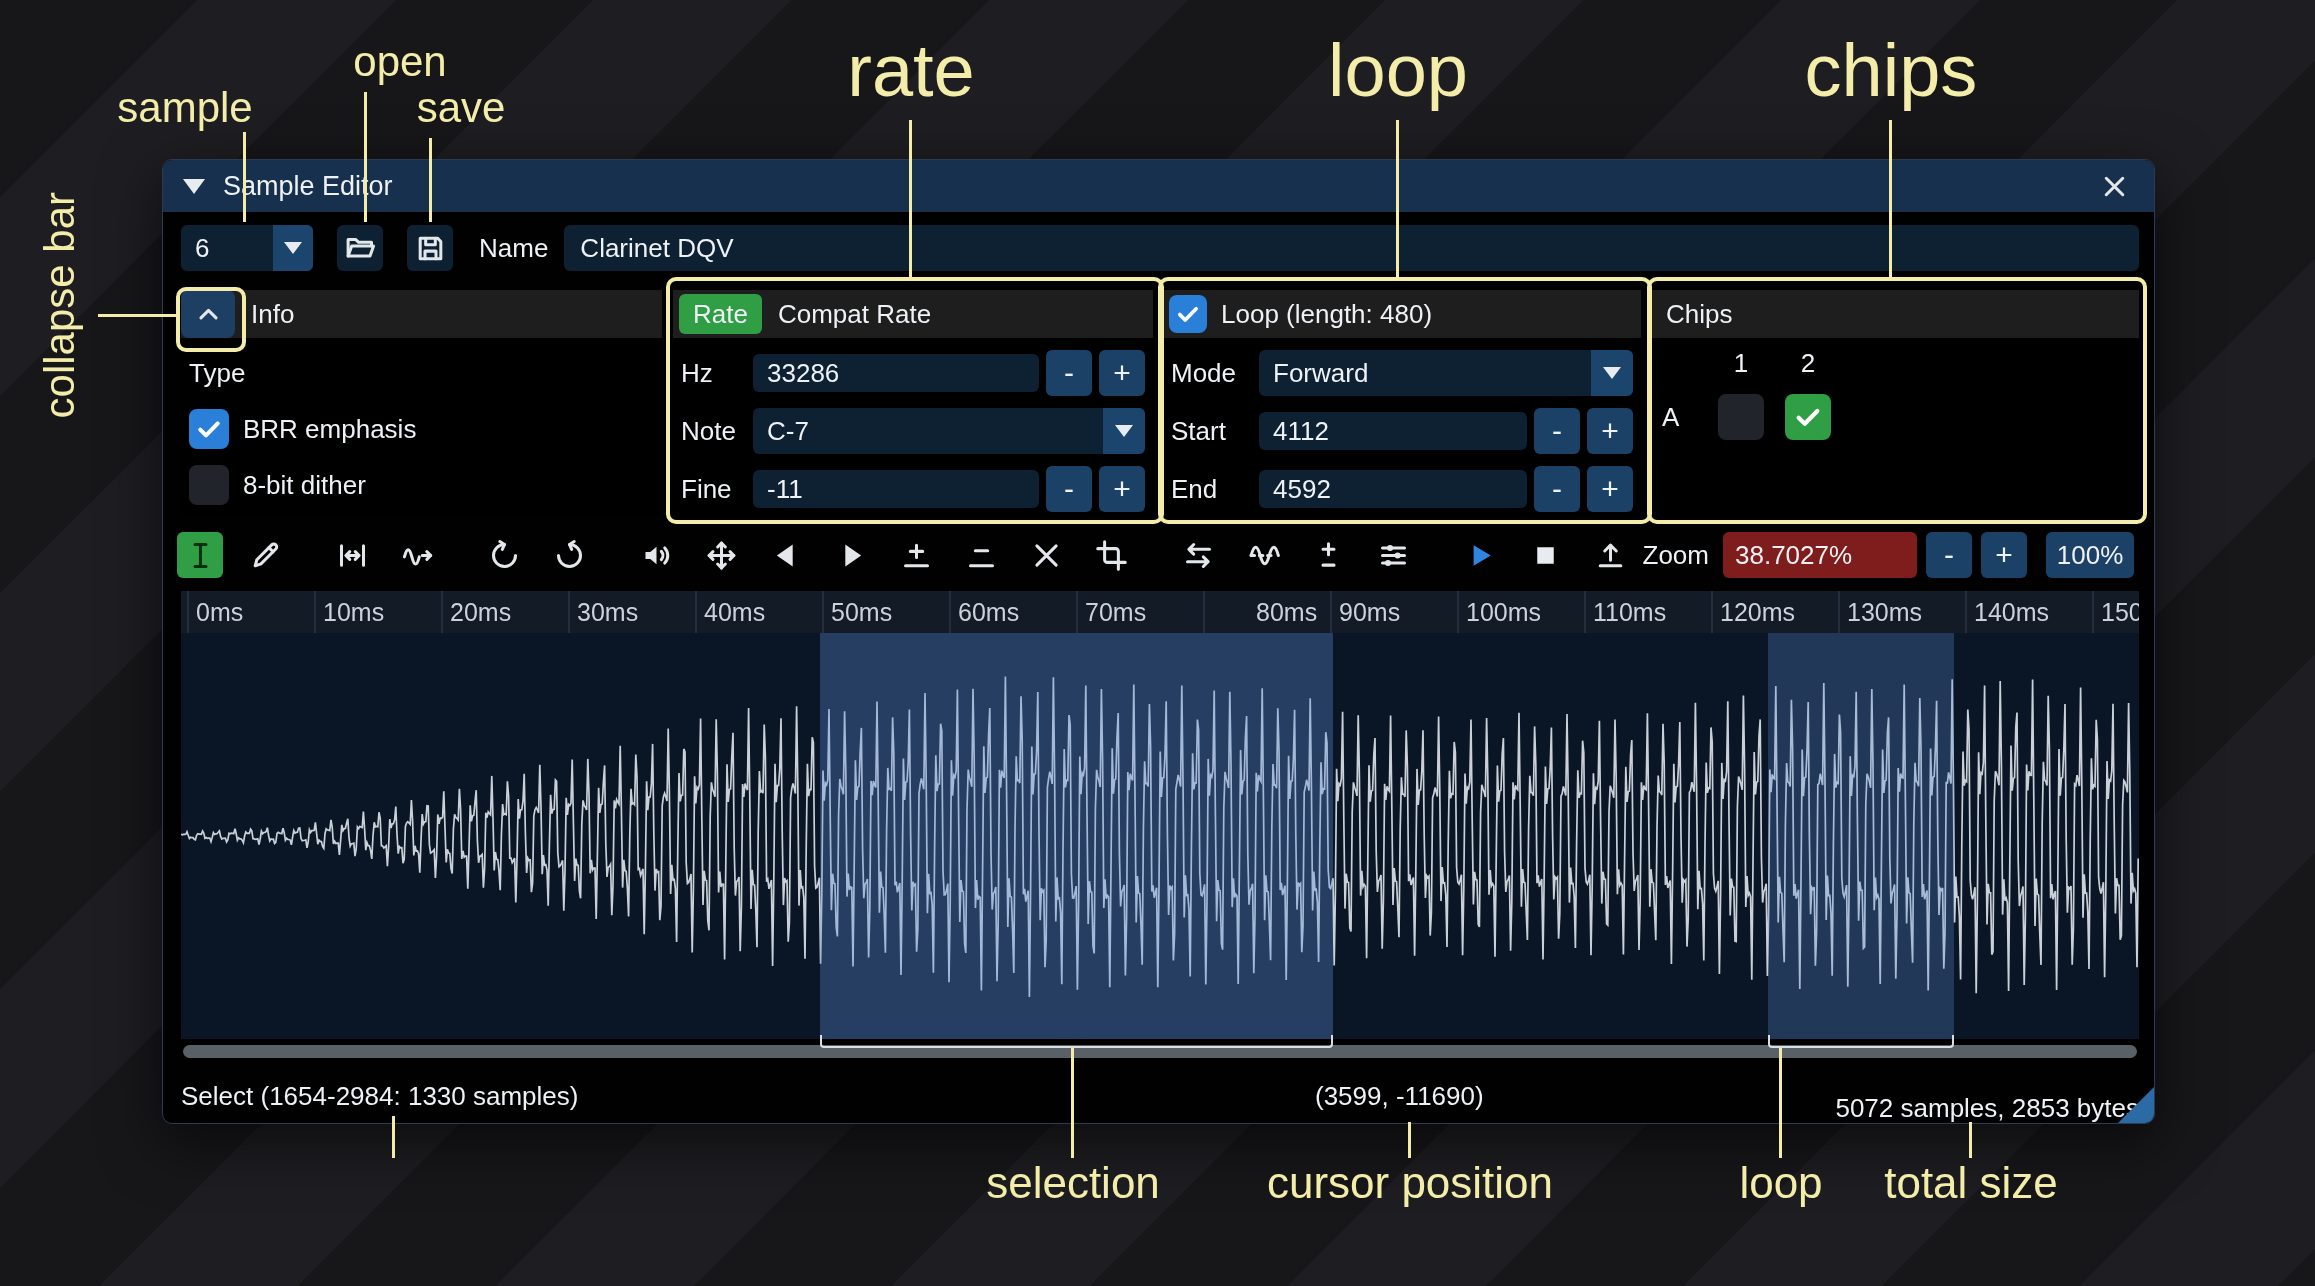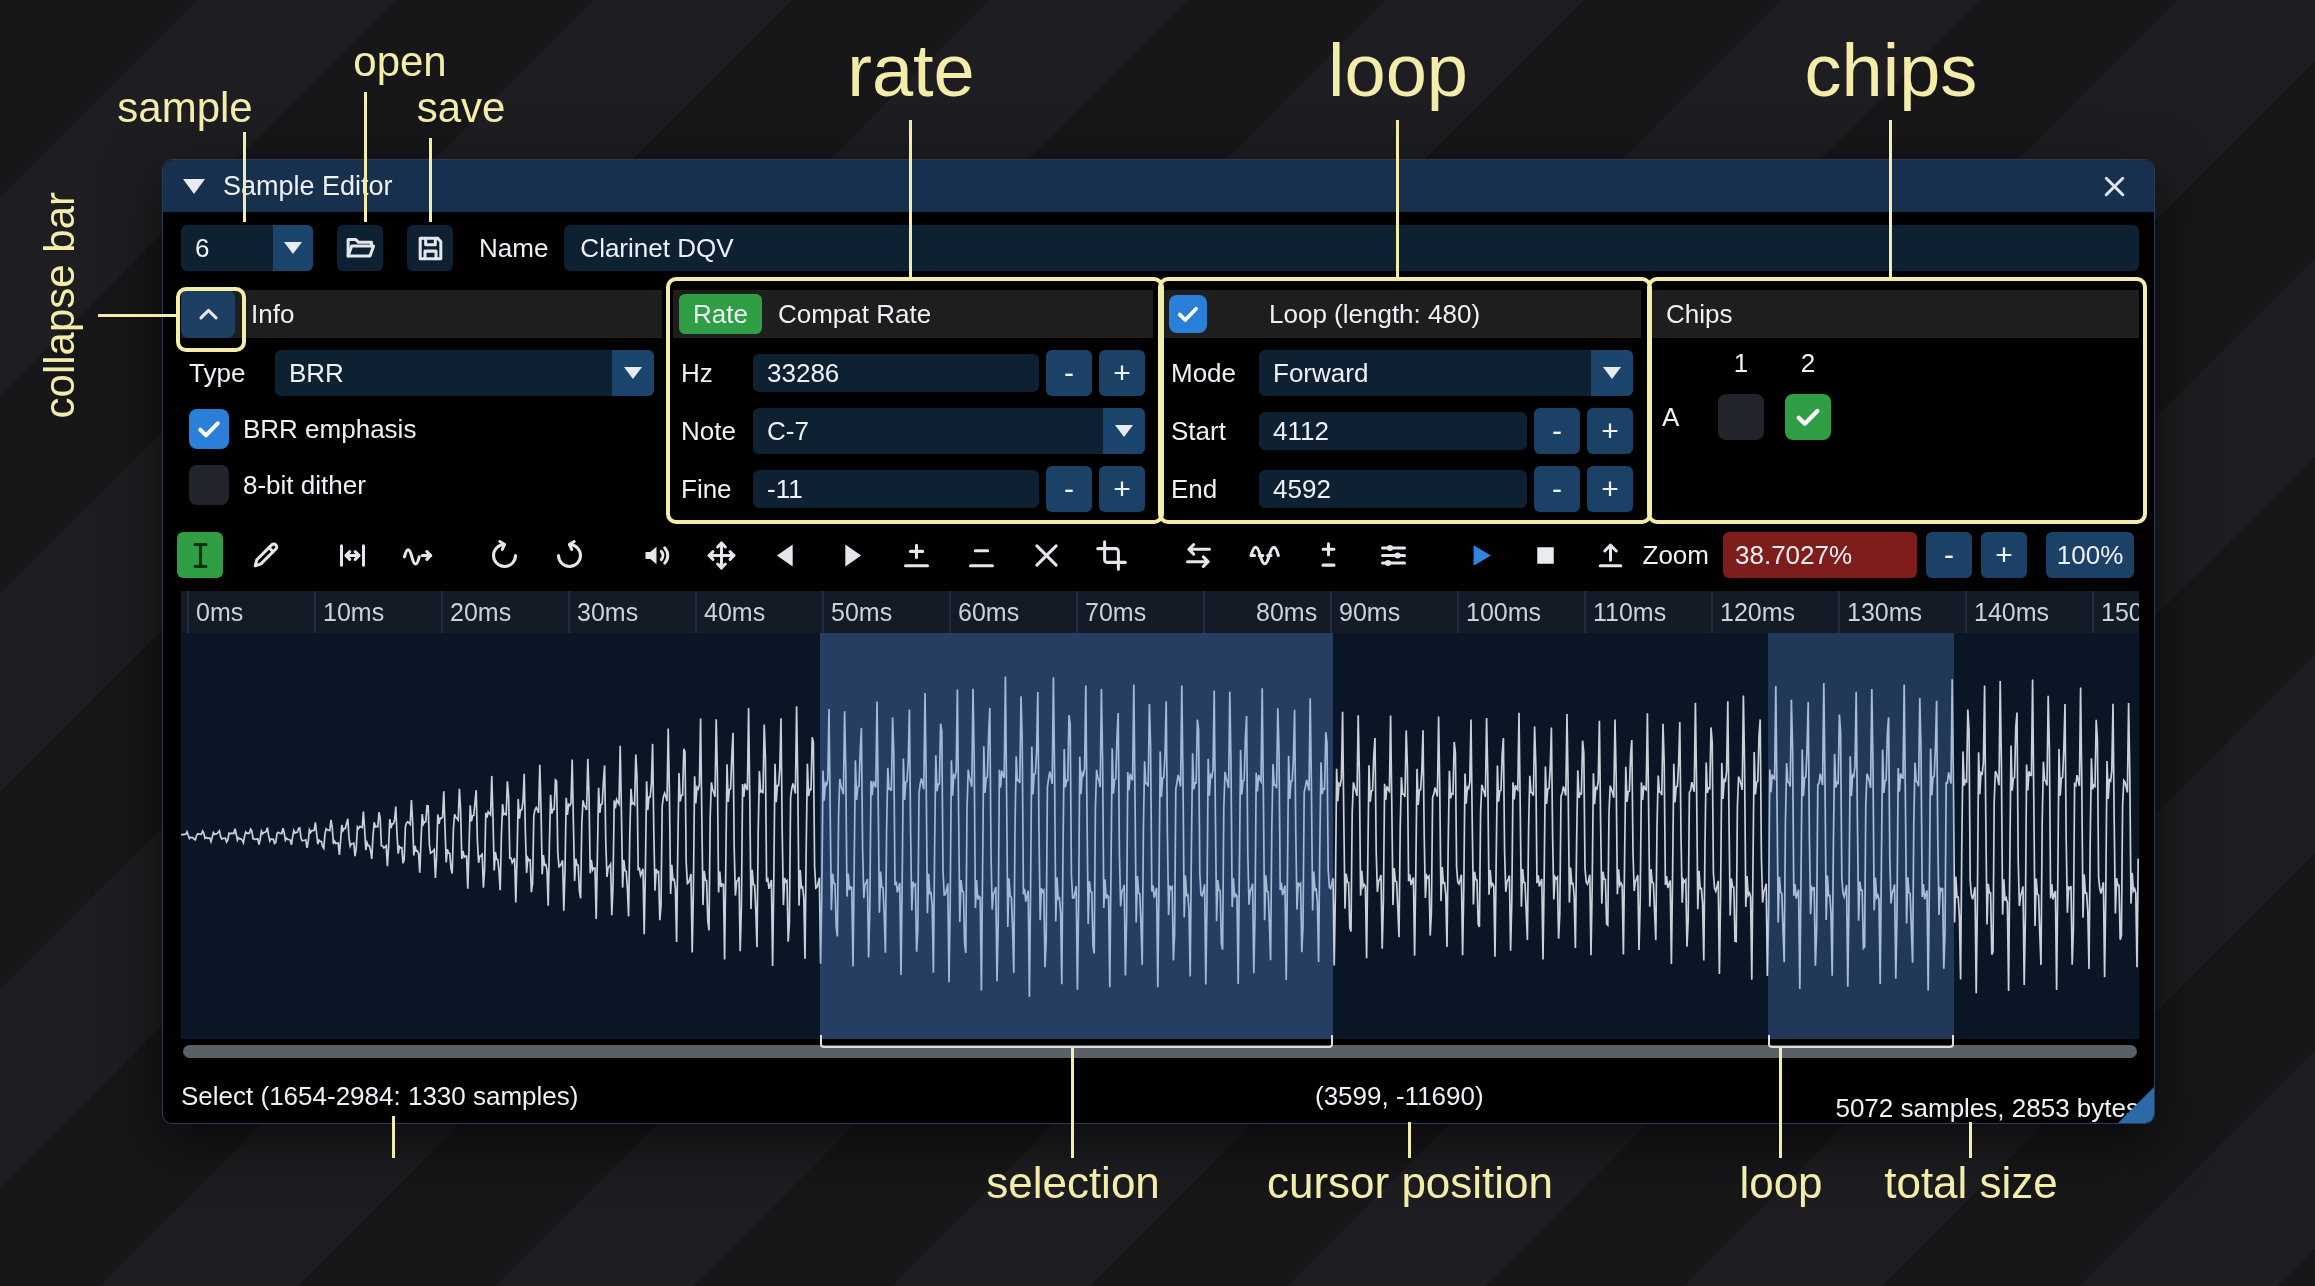--- a/index.html
+++ b/index.html
@@ -193,26 +193,20 @@
         <div class="panel-header">
           <div class="collapse-btn">
             <svg class="ic" viewBox="0 0 24 24">
                 <path d="M6.5 14.5L12 9l5.5 5.5"></path>
               </svg>
           </div>
           <div class="mh">Info</div>
         </div>
         <div class="prow">
           <div class="plabel lw-info">Type</div>
-          <div class="dropdown">
-            <div class="dd-val">BRR</div>
-            <div class="dd-arrow">
-                <div class="arr"></div>
-              </div>
-          </div>
         </div>
         <div class="crow">
           <div class="checkbox on">
             <svg width="30" height="30" viewBox="0 0 24 24">
                 <path d="M5 12.5l4.6 4.6L19 7.5" stroke="#ffffff" stroke-width="3.2" fill="none" stroke-linecap="round" stroke-linejoin="round"></path>
               </svg>
           </div>
           <div class="clabel">BRR emphasis</div>
         </div>
         <div class="crow" style="margin-top:14px;">
@@ -247,21 +241,21 @@
         </div>
         <div class="prow">
           <div class="plabel lw-rate">Fine</div>
           <div class="field">-11</div>
           <div class="step-btn">-</div>
           <div class="step-btn">+</div>
         </div>
       </div>
 
       <div class="panel" id="panel-loop">
-        <div class="panel-header" style="padding-left:6px;gap:48px;">
+        <div class="panel-header" style="padding-left:6px;">
           <div class="checkbox on" style="width:38px;height:38px;">
             <svg width="28" height="28" viewBox="0 0 24 24">
                 <path d="M5 12.5l4.6 4.6L19 7.5" stroke="#ffffff" stroke-width="3.2" fill="none" stroke-linecap="round" stroke-linejoin="round"></path>
               </svg>
           </div>
           <div class="mh" style="margin-left:14px;">Loop (length: 480)</div>
         </div>
         <div class="prow">
           <div class="plabel lw-loop">Mode</div>
           <div class="dropdown">

